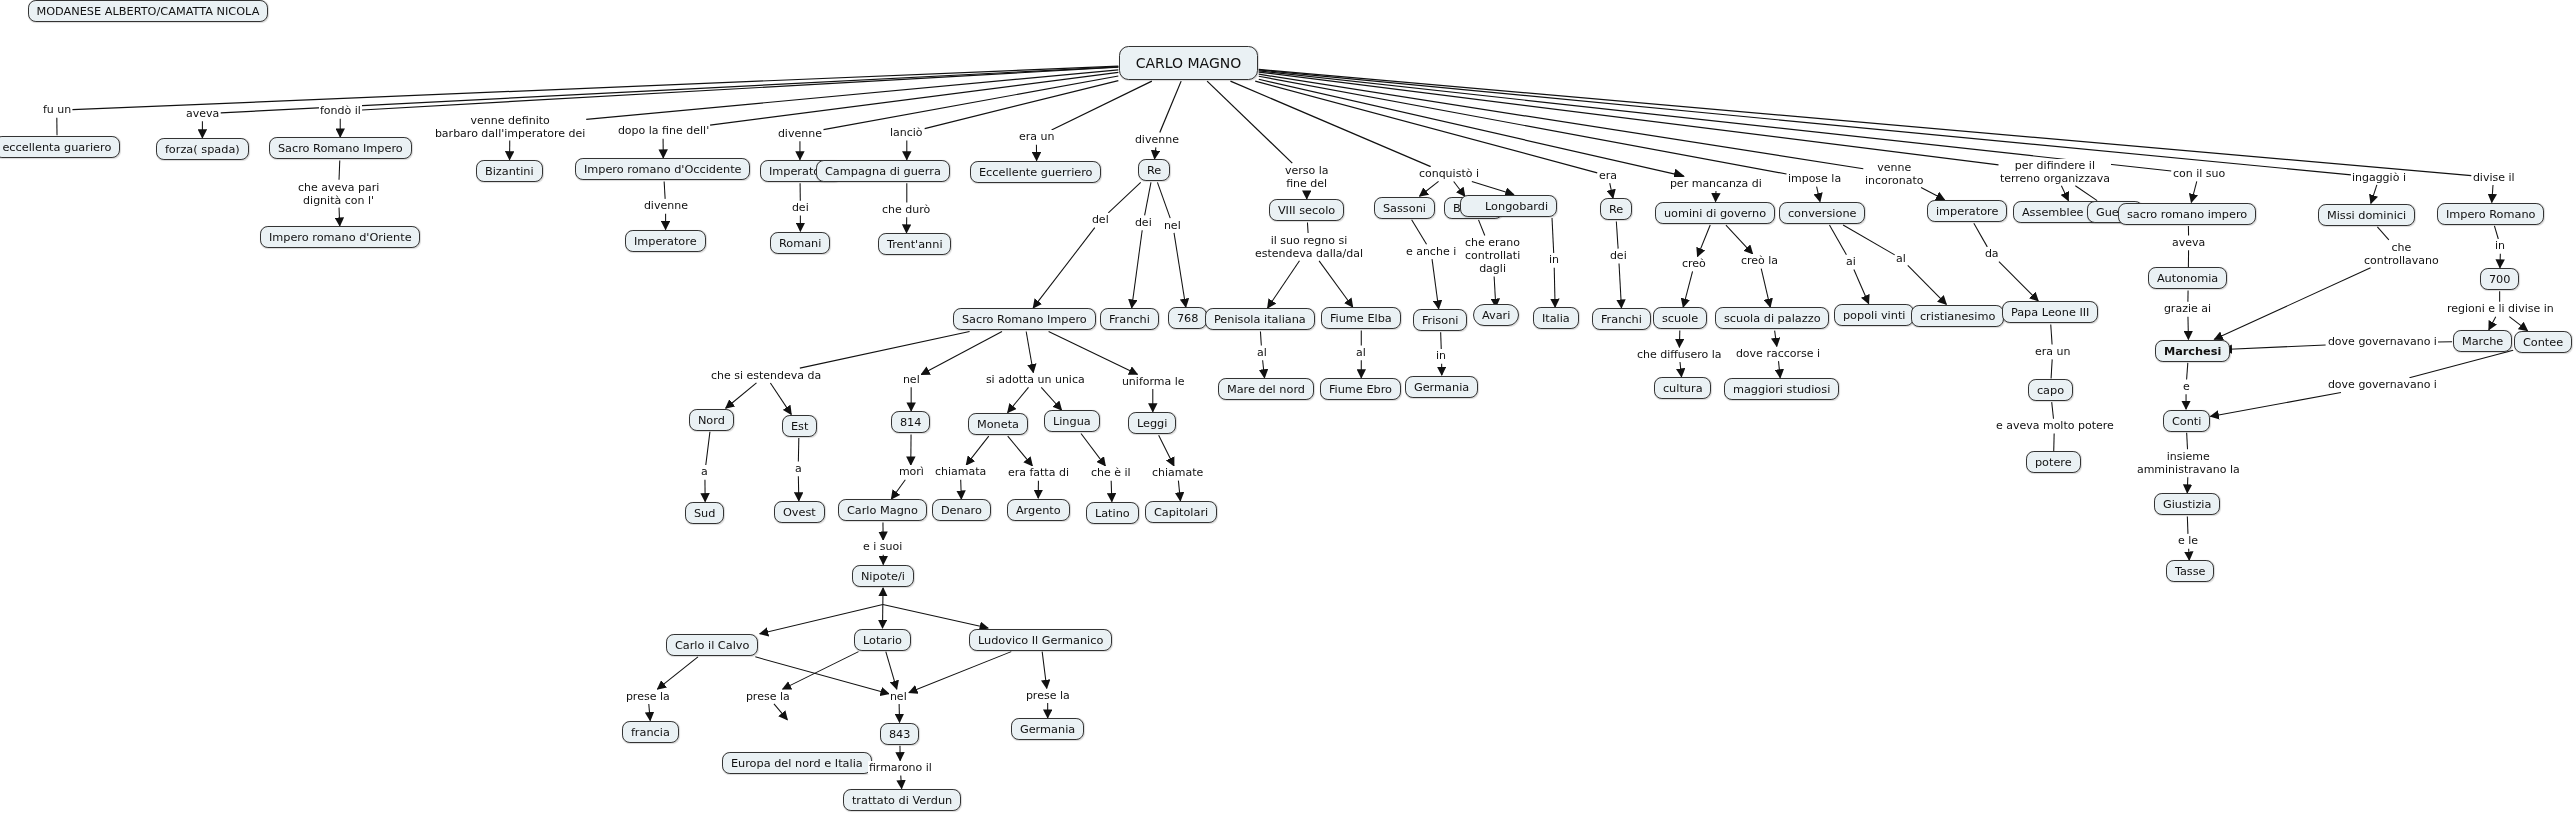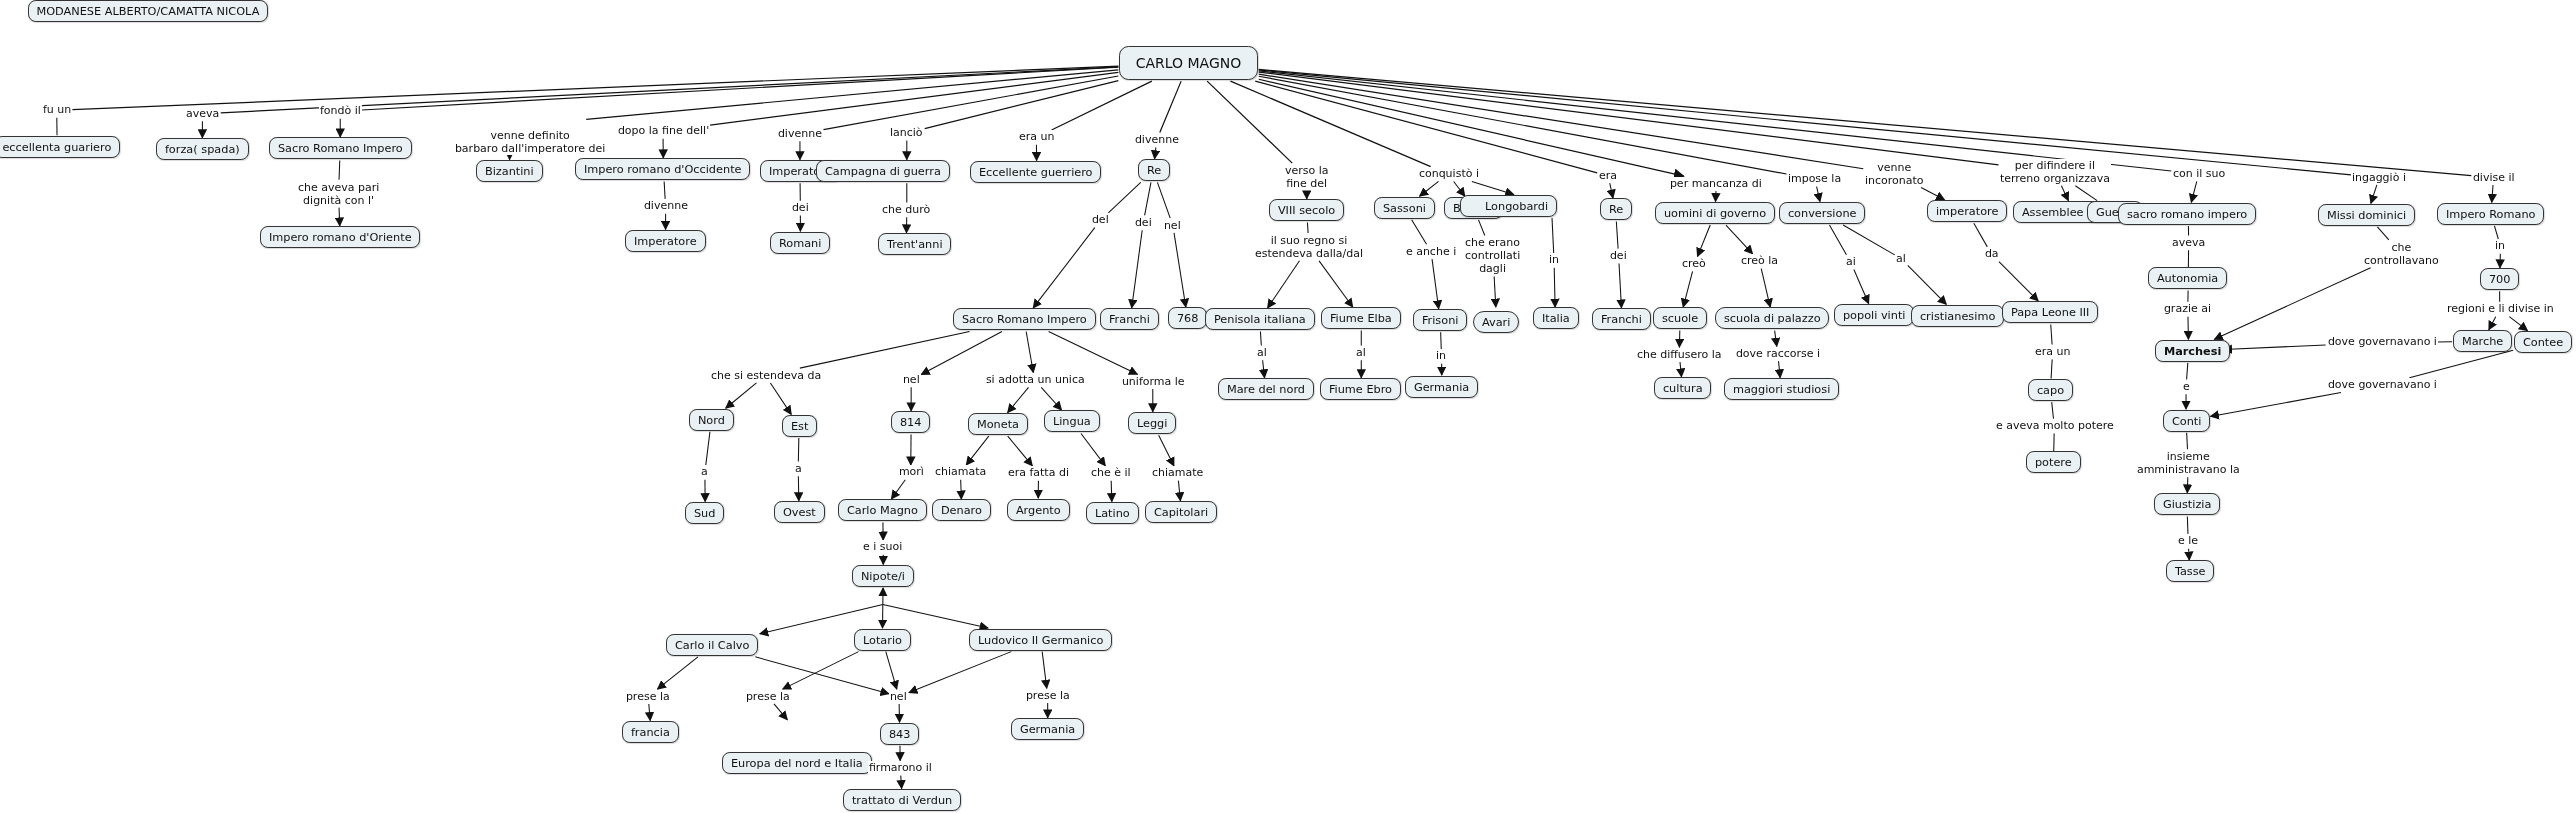--- a/index.html
+++ b/index.html
@@ -201,28 +201,28 @@
     <div class="node" id="n_viii" style="left: 1269px; top: 199px;">VIII secolo</div>
     <div class="node" id="n_penisola" style="left: 1205px; top: 308px;">Penisola italiana</div>
     <div class="node" id="n_elba" style="left: 1321px; top: 307px;">Fiume Elba</div>
     <div class="node" id="n_maredn" style="left: 1218px; top: 378px;">Mare del nord</div>
     <div class="node" id="n_ebro" style="left: 1320px; top: 378px;">Fiume Ebro</div>
     <div class="node" id="n_sassoni" style="left: 1374px; top: 197px;">Sassoni</div>
     <div class="node" id="n_balcani" style="left: 1444px; top: 197px;">Balcani</div>
     <div class="node" id="n_longobardi" style="left: 1460px; top: 195px; padding-left: 24px;">Longobardi</div>
     <div class="node" id="n_frisoni" style="left: 1413px; top: 309px;">Frisoni</div>
     <div class="node" id="n_germania1" style="left: 1405px; top: 376px;">Germania</div>
-    <div class="node" id="n_avari" style="left: 1473px; top: 311px; border-radius: 11px;">Avari</div>
+    <div class="node" id="n_avari" style="left: 1473px; top: 304px; border-radius: 11px;">Avari</div>
     <div class="node" id="n_italia" style="left: 1533px; top: 307px;">Italia</div>
     <div class="node" id="n_re2" style="left: 1600px; top: 198px;">Re</div>
     <div class="node" id="n_franchi2" style="left: 1592px; top: 308px;">Franchi</div>
     <div class="node" id="n_uomini" style="left: 1655px; top: 202px;">uomini di governo</div>
     <div class="node" id="n_scuole" style="left: 1653px; top: 307px;">scuole</div>
     <div class="node" id="n_cultura" style="left: 1654px; top: 377px;">cultura</div>
-    <div class="node" id="n_scuolapal" style="left: 1715px; top: 307px; border-radius: 10px;">scuola di palazzo</div>
+    <div class="node" id="n_scuolapal" style="left: 1715px; top: 307px;">scuola di palazzo</div>
     <div class="node" id="n_studiosi" style="left: 1724px; top: 378px;">maggiori studiosi</div>
     <div class="node" id="n_conversione" style="left: 1779px; top: 202px;">conversione</div>
     <div class="node" id="n_popoli" style="left: 1834px; top: 304px;">popoli vinti</div>
     <div class="node" id="n_cristian" style="left: 1911px; top: 305px;">cristianesimo</div>
     <div class="node" id="n_imperatore3" style="left: 1927px; top: 200px;">imperatore</div>
     <div class="node" id="n_papa" style="left: 2002px; top: 301px;">Papa Leone III</div>
     <div class="node" id="n_capo" style="left: 2028px; top: 379px;">capo</div>
     <div class="node" id="n_potere" style="left: 2026px; top: 451px;">potere</div>
     <div class="node" id="n_assemblee" style="left: 2013px; top: 201px;">Assemblee Militari</div>
     <div class="node" id="n_guerre" style="left: 2087px; top: 201px;">Guerre</div>
@@ -257,21 +257,21 @@
     <div class="node" id="n_francia" style="left: 622px; top: 721px;">francia</div>
     <div class="node" id="n_europa" style="left: 722px; top: 752px;">Europa del nord e Italia</div>
     <div class="node" id="n_843" style="left: 880px; top: 723px;">843</div>
     <div class="node" id="n_germania2" style="left: 1011px; top: 718px;">Germania</div>
     <div class="node" id="n_verdun" style="left: 843px; top: 789px;">trattato di Verdun</div>
     <div class="lbl" id="l_fuun" style="left: 42px; top: 103px;">fu un</div>
     <div class="lbl" id="l_aveva" style="left: 185px; top: 107px;">aveva</div>
     <div class="lbl" id="l_fondo" style="left: 319px; top: 104px;">fondò il</div>
     <div class="lbl" id="l_cheaveva" style="left: 297px; top: 181px;">che aveva pari
 dignità con l'</div>
-    <div class="lbl" id="l_venne" style="left: 434px; top: 129px; margin-left: 20px;">venne definito
+    <div class="lbl" id="l_venne" style="left: 434px; top: 114px;">venne definito
 barbaro dall'imperatore dei</div>
     <div class="lbl" id="l_dopo" style="left: 617px; top: 124px;">dopo la fine dell'</div>
     <div class="lbl" id="l_divenne2" style="left: 643px; top: 199px;">divenne</div>
     <div class="lbl" id="l_divenne1" style="left: 777px; top: 127px;">divenne</div>
     <div class="lbl" id="l_dei1" style="left: 791px; top: 201px;">dei</div>
     <div class="lbl" id="l_lancio" style="left: 889px; top: 126px;">lanciò</div>
     <div class="lbl" id="l_cheduro" style="left: 881px; top: 203px;">che durò</div>
     <div class="lbl" id="l_eraun" style="left: 1018px; top: 130px;">era un</div>
     <div class="lbl" id="l_divenne3" style="left: 1134px; top: 133px;">divenne</div>
     <div class="lbl" id="l_del" style="left: 1091px; top: 213px;">del</div>

